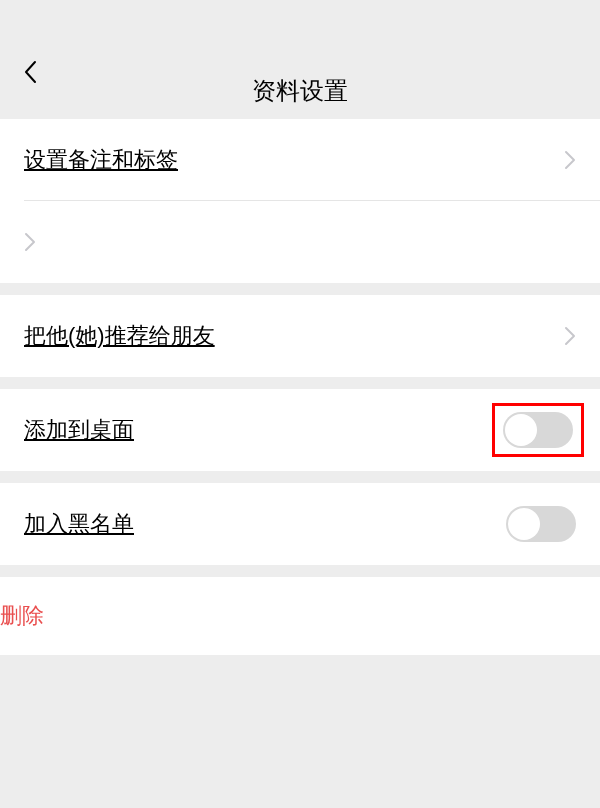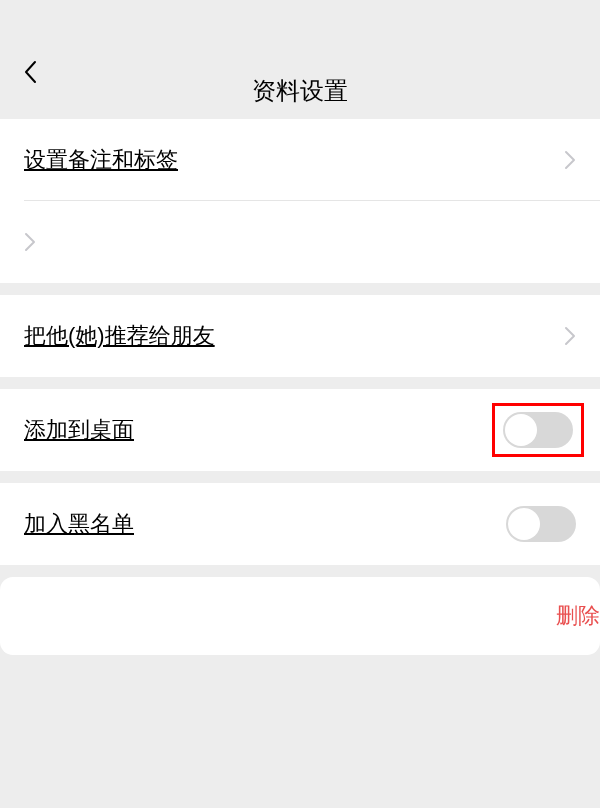--- a/index.html
+++ b/index.html
@@ -100,22 +100,21 @@
       border: 3px solid #ff0000;
       padding: 6px 8px;
       margin-right: -8px;
     }
     .delete-section {
       background: #fff;
       margin-top: 12px;
       height: 78px;
       display: flex;
       align-items: center;
-      justify-content: flex-end;
-      border-radius: 13px;
+      justify-content: flex-start;
     }
     .delete-text {
       font-size: 22px;
       color: #e94f4f;
     }
   </style>
 </head>
 <body>
 
 <div class="header">

